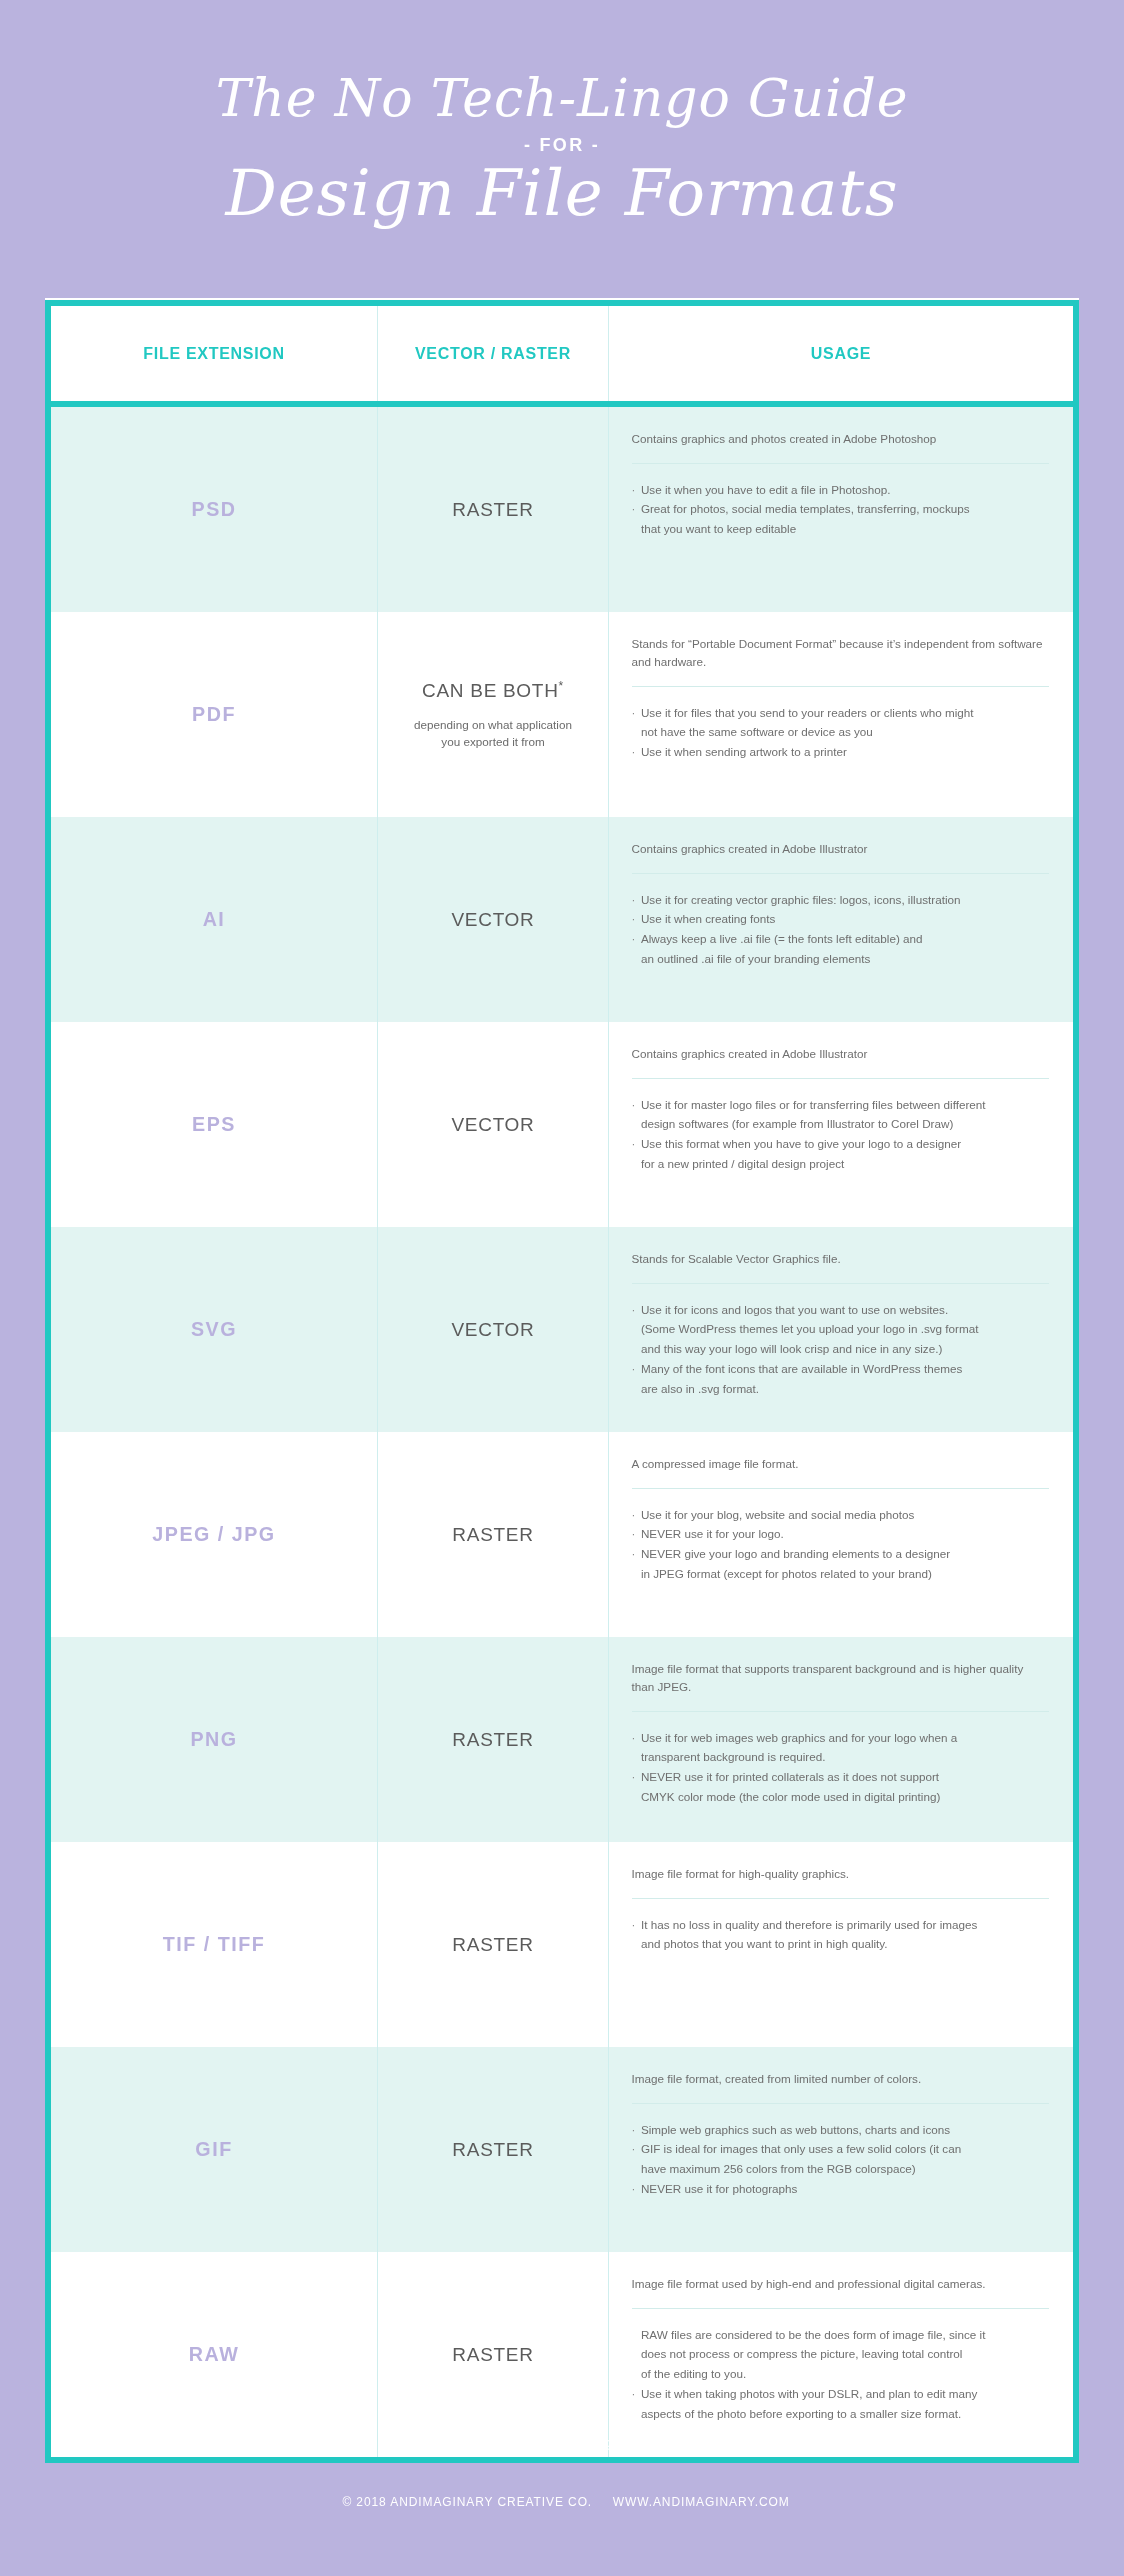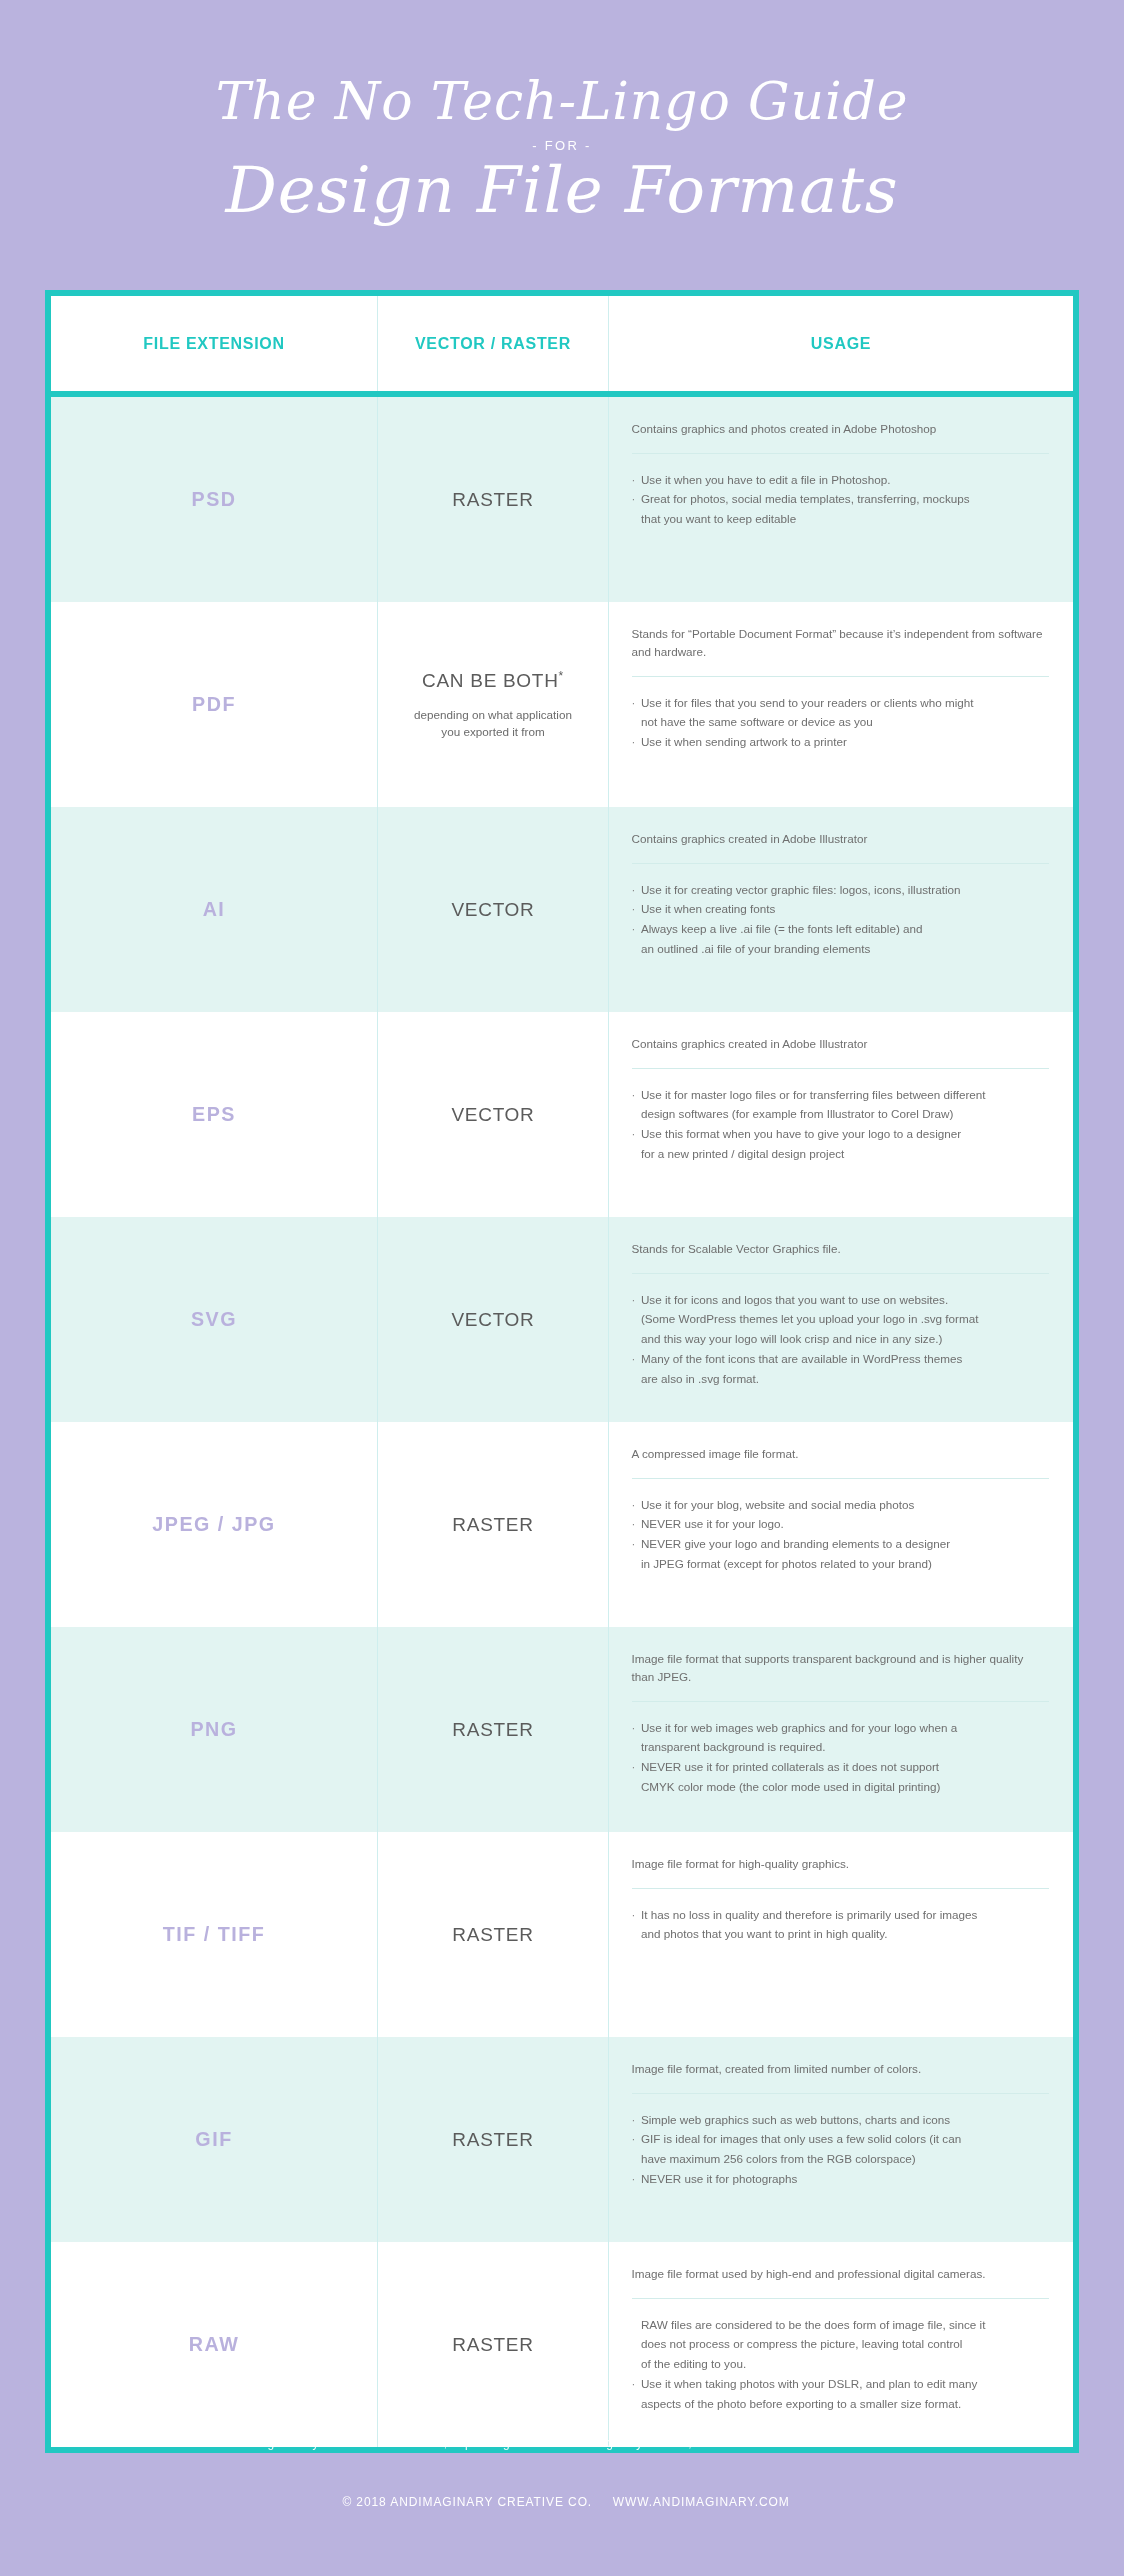--- a/index.html
+++ b/index.html
@@ -68,40 +68,40 @@
     font-style: italic;
     font-weight: 400;
     font-size: 52px;
     letter-spacing: 0.9px;
     line-height: 1.05;
     text-align: center;
     margin-bottom: 3.7px;
   }
   .title-for {
     font-family: "Liberation Sans", sans-serif;
-    font-size: 13px;
+    font-size: 18px;
     letter-spacing: 2.3px;
-    font-weight: 400;
+    font-weight: 700;
     margin: 5.6px 0 3.7px 0;
   }
   .title-line2 {
     font-family: "DejaVu Serif", serif;
     font-style: italic;
     font-weight: 400;
     font-size: 64px;
     letter-spacing: 0.9px;
     line-height: 1.05;
     text-align: center;
   }
 
   
   .table-wrap {
     position: absolute;
     left: 45px;
-    top: 290px;
+    top: 300px;
     width: 1034px;
     background: #ffffff;
     border: 6.6px solid #21c8c2;
     box-sizing: border-box;
     z-index: 6;
   }
   .thead {
     display: flex;
     height: 101px;
     background: #ffffff;

